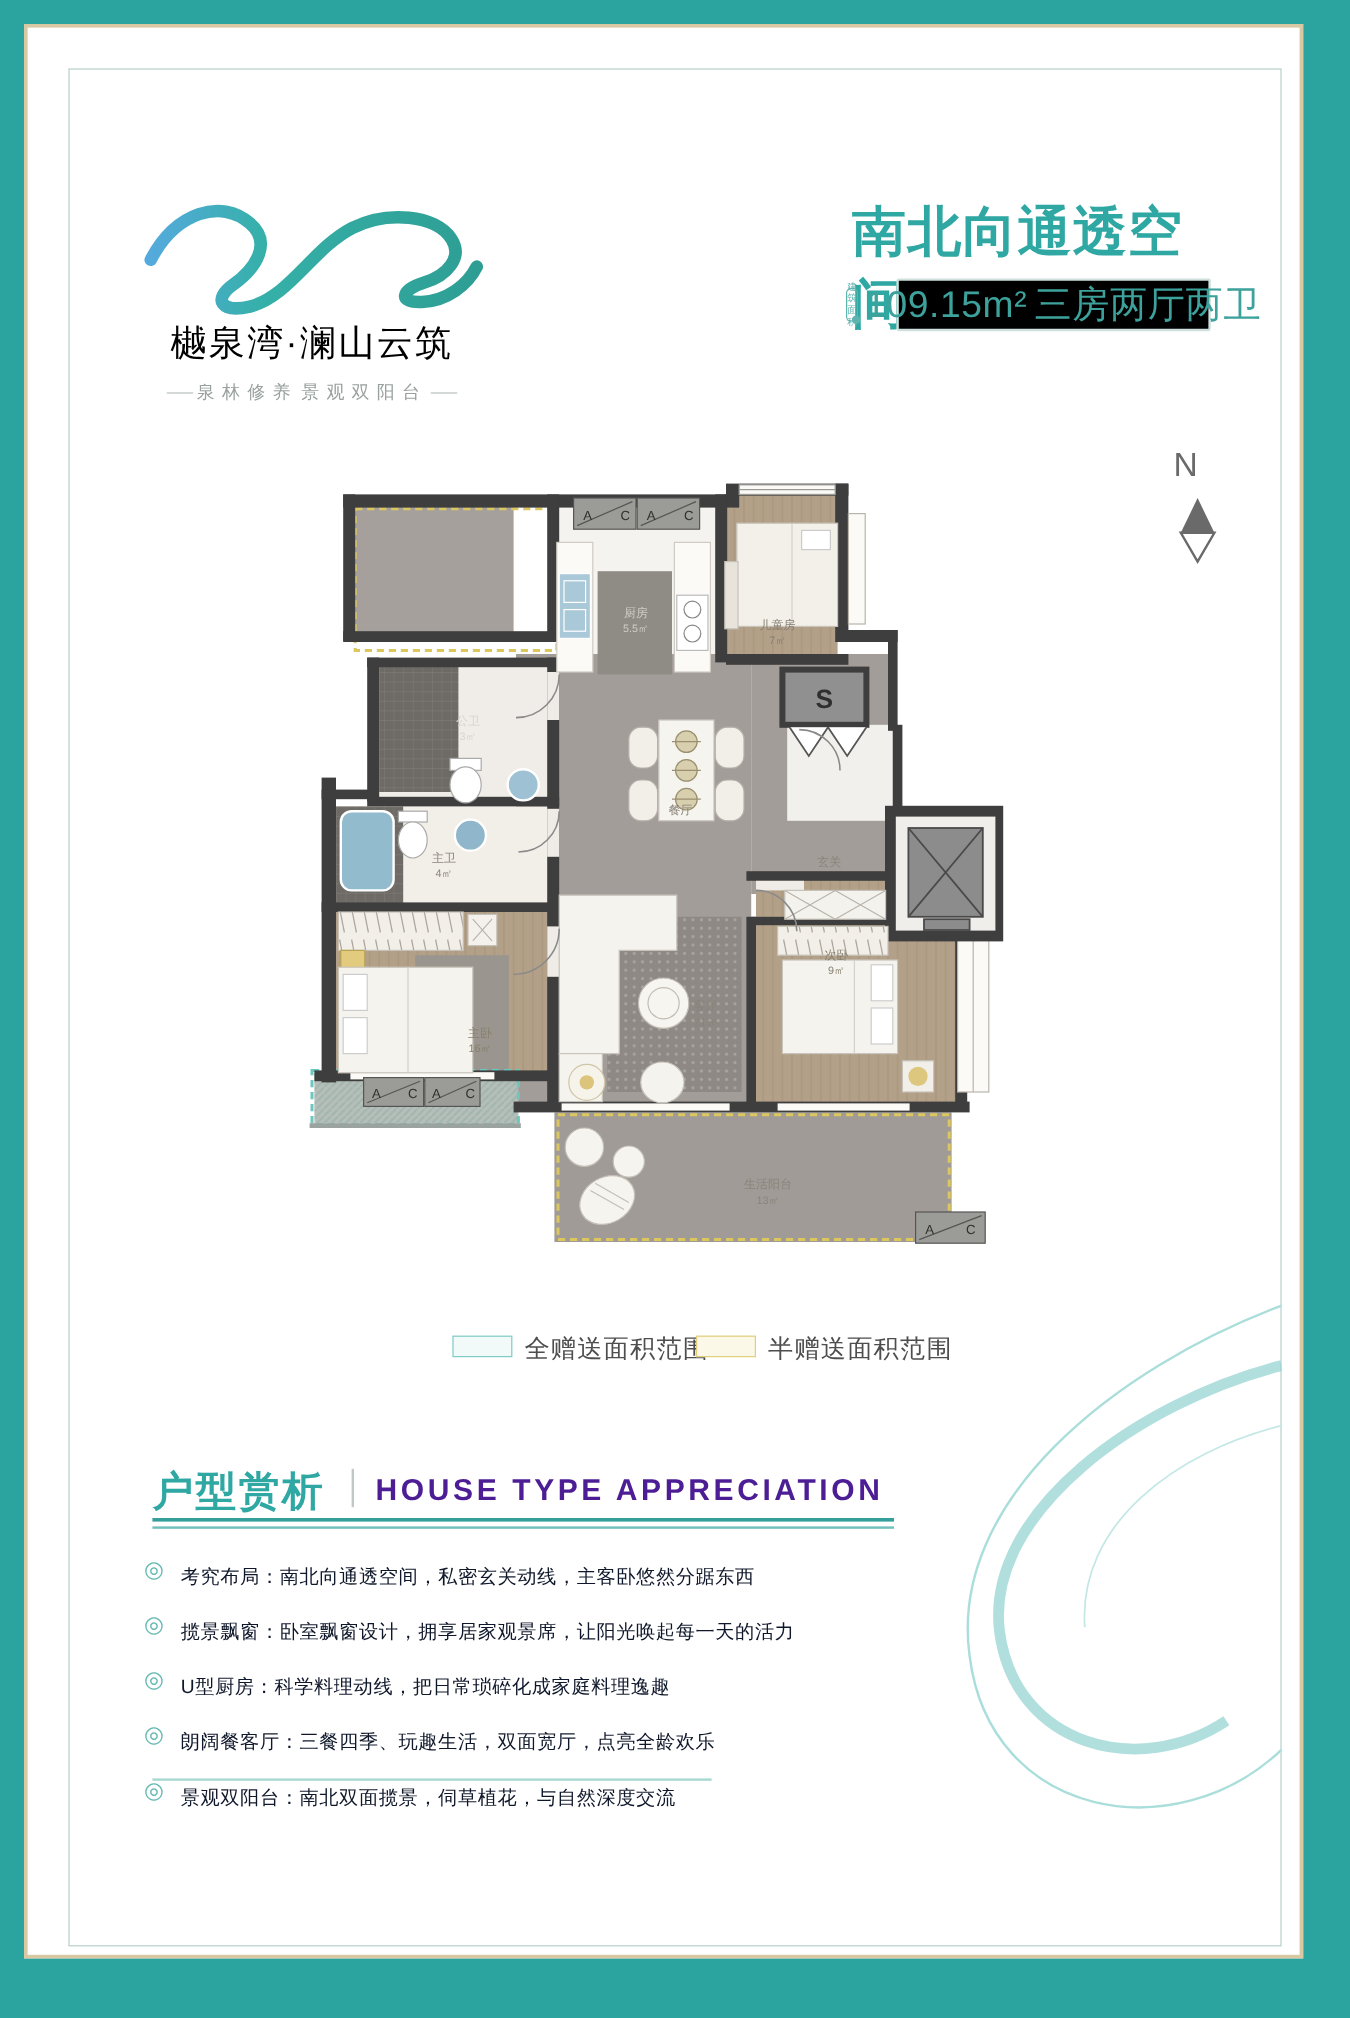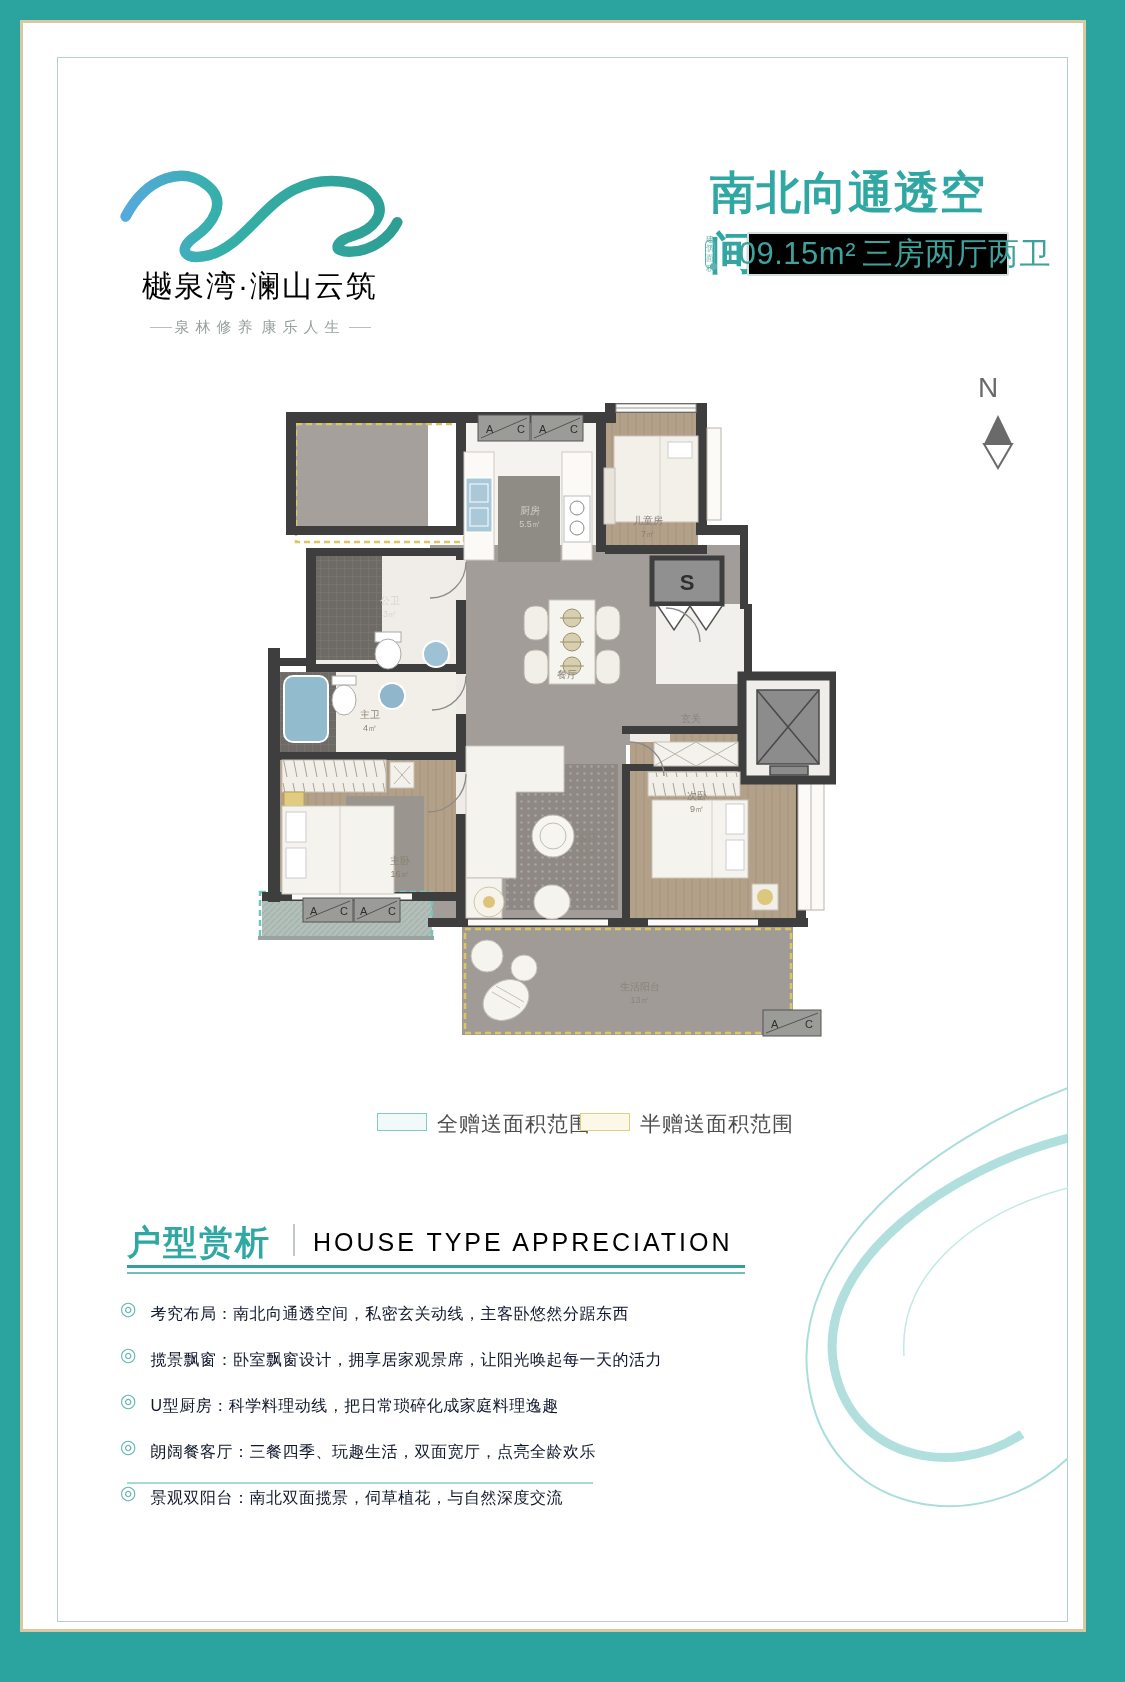--- a/index.html
+++ b/index.html
@@ -25,21 +25,21 @@
   .badge .icon .dot{position:absolute;right:-3px;bottom:-3px;width:7px;height:7px;border-radius:50%;background:#5fb3ae;}
   .badge .txt{font-size:31px;color:#3da19c;font-weight:500;letter-spacing:0.5px;white-space:nowrap;}
 
   
   .legend-box{width:48px;height:16px;}
   .legend-label{font-size:21px;color:#4e4e4e;letter-spacing:1px;}
 
   
   .sec-cn{left:127px;top:1220px;font-size:34px;font-weight:bold;color:#2fa8a3;letter-spacing:2px;}
   .sec-sep{left:293px;top:1224px;width:2px;height:32px;background:#c2c8c6;}
-  .sec-en{left:313px;top:1228px;font-size:25px;color:#000000;letter-spacing:3px;font-weight:400;}
+  .sec-en{left:313px;top:1228px;font-size:25px;color:#4c1d95;letter-spacing:3px;font-weight:700;}
   .rule-a{left:127px;top:1265px;width:618px;height:3px;background:#35a09b;}
   .rule-b{left:127px;top:1272px;width:618px;height:2px;background:#6fc0bb;}
   .features{left:120px;top:1292px;width:720px;display:flex;flex-direction:column;gap:13px;}
   .feat{display:flex;align-items:center;gap:14px;}
   .feat .bul{font-size:19px;color:#63b8b1;line-height:1;}
   .feat .txt{font-size:16px;color:#0f172a;letter-spacing:0.5px;white-space:nowrap;margin-top:12px;}
   .rule-c{left:127px;top:1482px;width:466px;height:2px;background:#a7d8d2;}
 
   .watermark{right:22px;bottom:10px;font-size:30px;font-weight:bold;color:#ffffff;letter-spacing:1px;
      text-shadow:-2px 0 0 #1a1a1a,2px 0 0 #1a1a1a,0 -2px 0 #1a1a1a,0 2px 0 #1a1a1a,1px 1px 0 #1a1a1a,-1px -1px 0 #1a1a1a;}
@@ -69,21 +69,21 @@
       </linearGradient>
     </defs>
     <path d="M8,70 C30,28 70,16 95,38 C115,55 100,78 80,92 C62,105 70,117 95,111
              C130,102 150,60 185,42 C215,27 258,30 272,52 C282,68 268,84 248,90
              C228,96 224,108 246,107 C268,106 286,92 294,76" fill="none" stroke="url(#lg)" stroke-width="11" stroke-linecap="round"></path>
   </svg>
   <div class="abs brand">樾泉湾·澜山云筑</div>
   <div class="abs tagline">
     <span class="dash"></span>
     <span class="txt">泉林修养</span>
-    <span class="txt">康乐人生</span>
+    <span class="txt">景观双阳台</span>
     <span class="dash"></span>
   </div>
 
   <div class="abs title">南北向通透空间</div>
   <div class="abs badge">
     <span class="icon">
       <span>建筑</span>
         <span>面积</span>
       <span class="dot"></span>
     </span>

